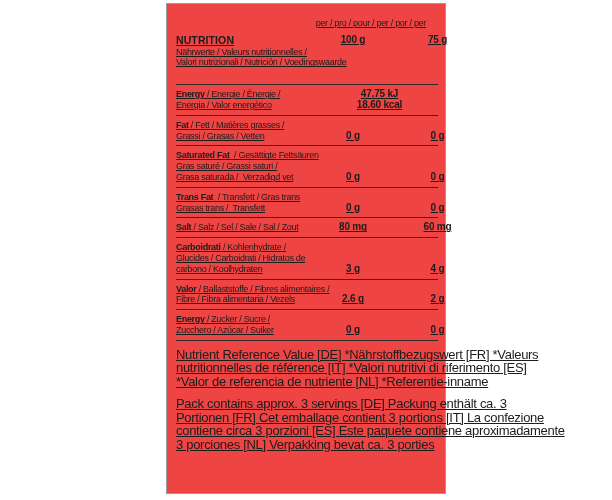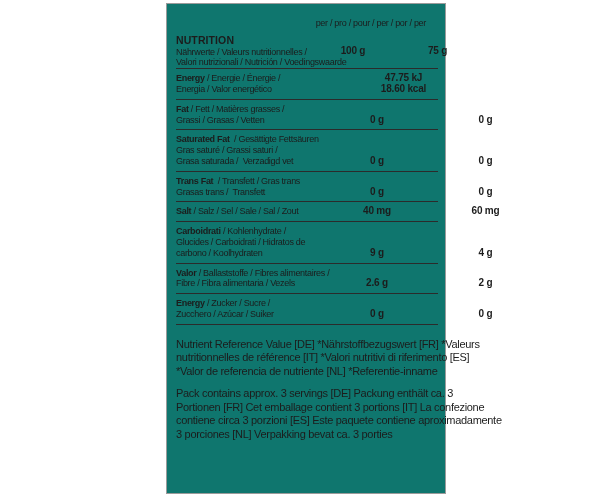--- a/index.html
+++ b/index.html
@@ -13,43 +13,43 @@
     font-family: "Liberation Sans", sans-serif;
     color: #1c1c1c;
     overflow: hidden;
   }
   .panel {
     box-sizing: border-box;
     width: 280px;
     min-height: 491px;
     margin: 3px auto 0 auto;
     border: 1.5px solid #9b9b9b;
-    background: #0f766e;
+    background: #ef4444;
     padding: 12px 7px 14px 9px;
     font-size: 9px;
     line-height: 10.8px;
     letter-spacing: -0.3px;
+    text-decoration: underline;
   }
   .per-row {
     display: flex;
     justify-content: flex-end;
     padding: 2px 12px 0 0;
   }
   .hdr-row {
     display: flex;
-    align-items: center;
-    padding: 6px 0 0 0;
+    align-items: flex-start;
+    padding: 6px 0 16px 0;
     border-bottom: 1px solid #2b2b2b;
   }
   .row {
     display: flex;
     align-items: flex-end;
     padding: 4px 0;
     border-bottom: 1px solid #2b2b2b;
-    gap: 24px;
   }
   .lbl {
     width: 148px;
     flex: none;
     white-space: pre;
   }
   .term { font-weight: 700; }
   .nutrition-title {
     font-weight: 700;
     font-size: 10.5px;
@@ -60,23 +60,23 @@
     text-align: center;
     font-weight: 700;
     white-space: pre;
     font-size: 10px;
     letter-spacing: -0.2px;
   }
   .v1 { width: 58px; }
   .v2 { width: 55px; margin-left: 28px; }
   .foot {
     white-space: pre;
-    font-size: 11px;
+    font-size: 13px;
     line-height: 13.5px;
-    margin: 13px 0 0 0;
+    margin: 7px 0 0 0;
   }
   .foot.second { margin-top: 9px; }
 </style>
 </head>
 <body>
 
 <div class="panel">
 
   <div class="per-row">
     <span>per / pro / pour / per / por / per</span>
@@ -114,29 +114,29 @@
 
   <div class="row">
     <div class="lbl"><span class="term">Trans Fat</span><span>  / Transfett / Gras trans
 Grasas trans /  Transfett</span></div>
     <div class="v1">0 g</div>
     <div class="v2">0 g</div>
   </div>
 
   <div class="row">
     <div class="lbl"><span class="term">Salt</span><span> / Salz / Sel / Sale / Sal / Zout</span></div>
-    <div class="v1">40 mg</div>
+    <div class="v1">80 mg</div>
     <div class="v2">60 mg</div>
   </div>
 
   <div class="row">
     <div class="lbl"><span class="term">Carboidrati</span><span> / Kohlenhydrate /
 Glucides / Carboidrati / Hidratos de
 carbono / Koolhydraten</span></div>
-    <div class="v1">9 g</div>
+    <div class="v1">3 g</div>
     <div class="v2">4 g</div>
   </div>
 
   <div class="row">
     <div class="lbl"><span class="term">Valor</span><span> / Ballaststoffe / Fibres alimentaires /
 Fibre / Fibra alimentaria / Vezels</span></div>
     <div class="v1">2.6 g</div>
     <div class="v2">2 g</div>
   </div>
 

